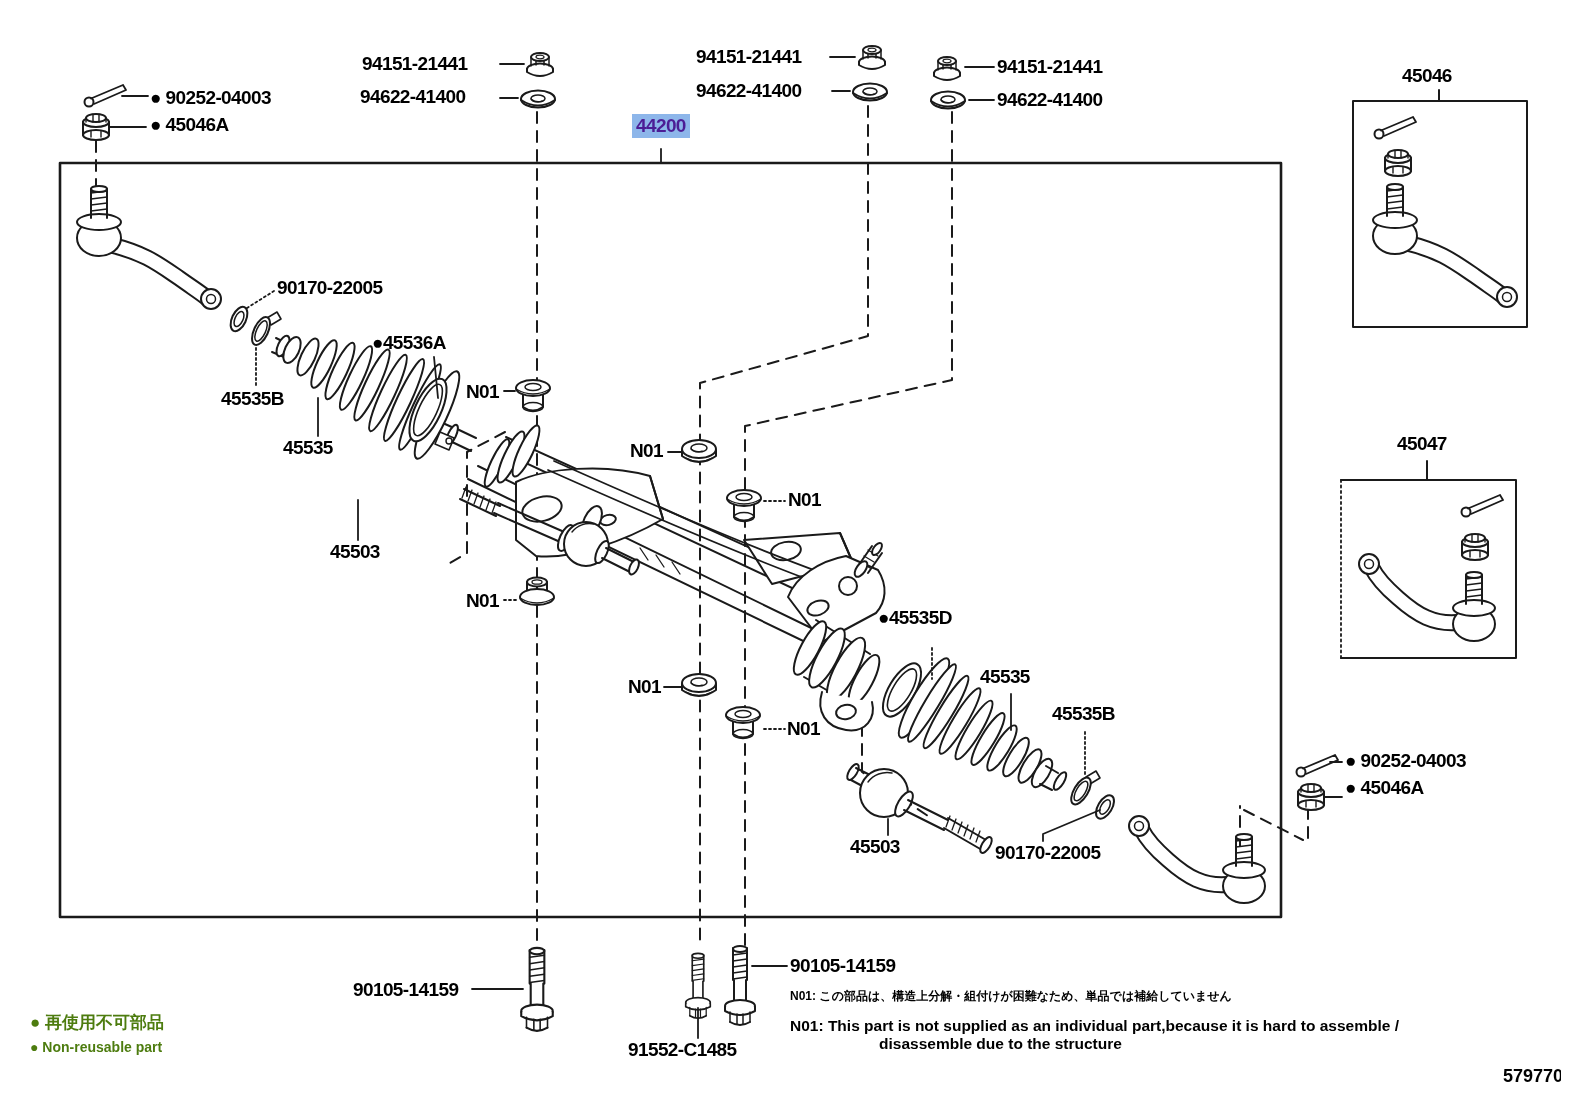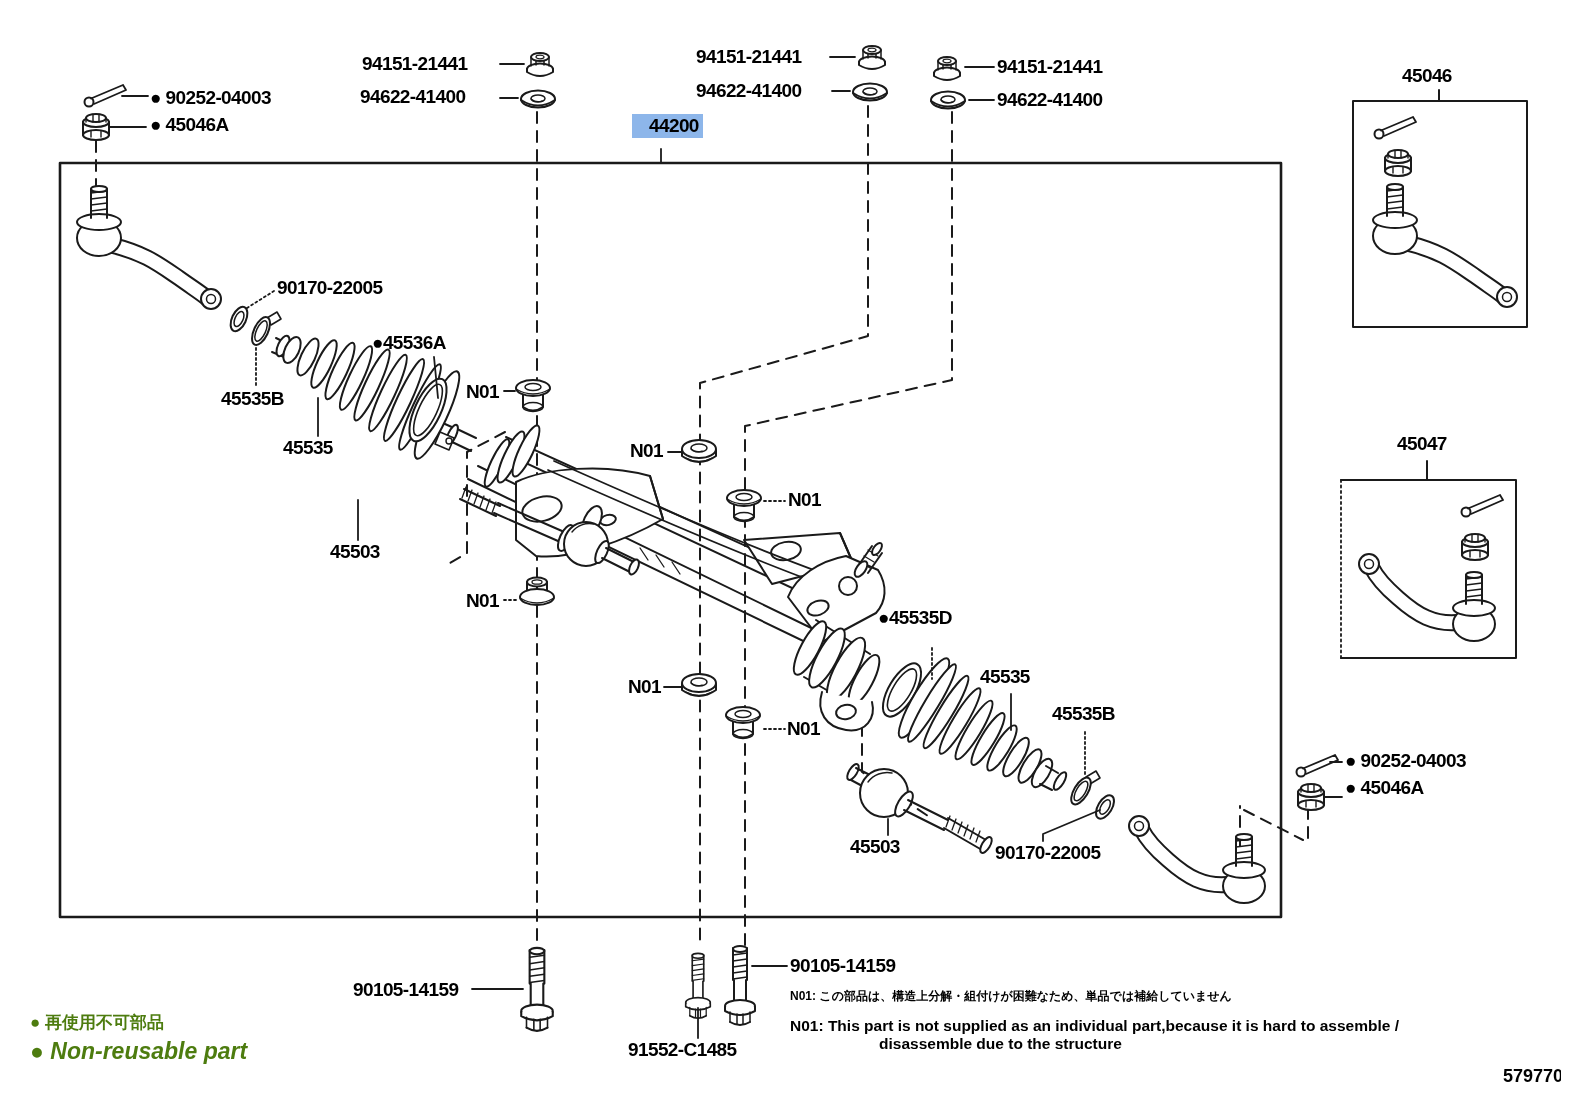--- a/index.html
+++ b/index.html
@@ -1,21 +1,21 @@
 <!DOCTYPE html>
 <html><head>
 <meta charset="utf-8">
 <style>
   html,body{margin:0;padding:0;background:#fff;}
   #page{position:relative;width:1561px;height:1095px;background:#fff;overflow:hidden;
         font-family:"Liberation Sans",sans-serif;}
   #art{position:absolute;left:0;top:0;}
   .pl{position:absolute;font:bold 19px "Liberation Sans",sans-serif;letter-spacing:-0.6px;
       color:#000;white-space:nowrap;line-height:1;}
-  .pl.hl{background:#8db6ea;color:#000000;padding:2px 4px 3px 17px;}
+  .pl.hl{background:#8db6ea;color:#4c1d95;padding:2px 4px 3px 4px;}
   .note{position:absolute;font:bold 15.5px "Liberation Sans",sans-serif;color:#000;white-space:nowrap;line-height:1.15;}
   .legend{position:absolute;font:bold 17px "Liberation Sans",sans-serif;color:#4d7c0f;white-space:nowrap;line-height:1;}
   .code{position:absolute;font:bold 18px "Liberation Sans",sans-serif;color:#000;}
   svg *{vector-effect:none;}
 </style>
 </head>
 <body>
 
 <div id="page">
 
@@ -381,17 +381,17 @@
       <div class="pl" style="left: 353px; top: 980px;">90105-14159</div>
       <div class="pl" style="left: 628px; top: 1040px;">91552-C1485</div>
       <div class="pl" style="left: 790px; top: 956px;">90105-14159</div>
     </div>
 
 <div class="note" style="left:790px;top:990px;font-size:12px;">N01: この部品は、構造上分解・組付けが困難なため、単品では補給していません</div>
 <div class="note" style="left:790px;top:1017px;">N01: This part is not supplied as an individual part,because it is hard to assemble /</div>
 <div class="note" style="left:879px;top:1035px;">disassemble due to the structure</div>
 
 <div class="legend" style="left:30px;top:1014px;">● 再使用不可部品</div>
-<div class="legend" style="left:30px;top:1040px;font-size:23px;font-style:italic;">● Non-reusable part</div>
+<div class="legend" style="left:30px;top:1040px;font-size:14px;">● Non-reusable part</div>
 
 <div class="code" style="left:1503px;top:1066px;">579770B</div>
 
 </div>
 
 </body></html>

